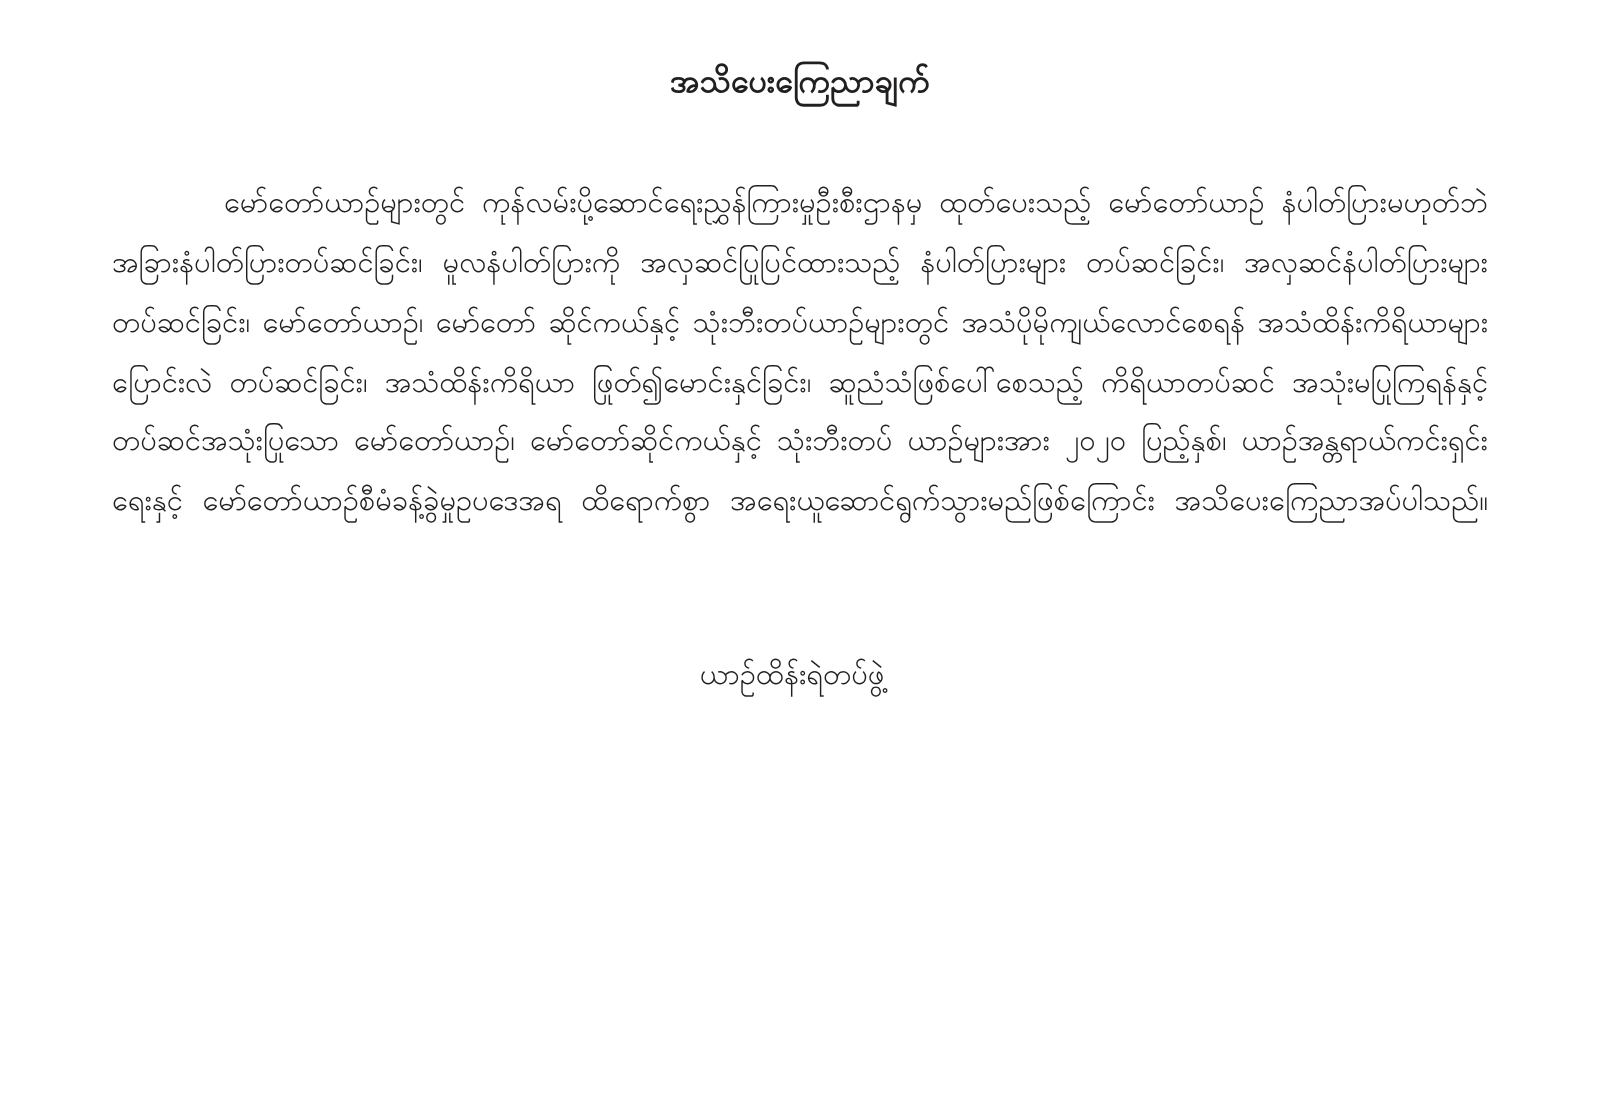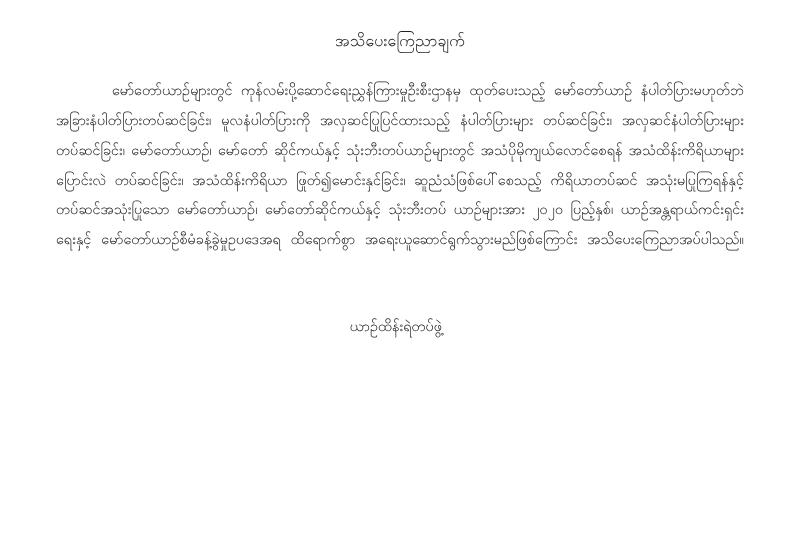--- a/index.html
+++ b/index.html
@@ -18,26 +18,26 @@
     position: relative;
     width: 800px;
     height: 550px;
     box-sizing: border-box;
     padding: 22px 56px 0 56px;
   }
   .doc-title {
     text-align: center;
     font-size: 16px;
     line-height: 1.4;
-    font-weight: 400;
+    font-weight: 700;
     margin: 8px 0 0 0;
     letter-spacing: 0.2px;
   }
   .body-block {
-    margin-top: 24px;
+    margin-top: 36px;
   }
   .body-paragraph {
     text-align: justify;
     text-align-last: justify;
     font-size: 14.5px;
     line-height: 2.05;
     text-indent: 56px;
     word-spacing: 1px;
     margin: 0;
   }

